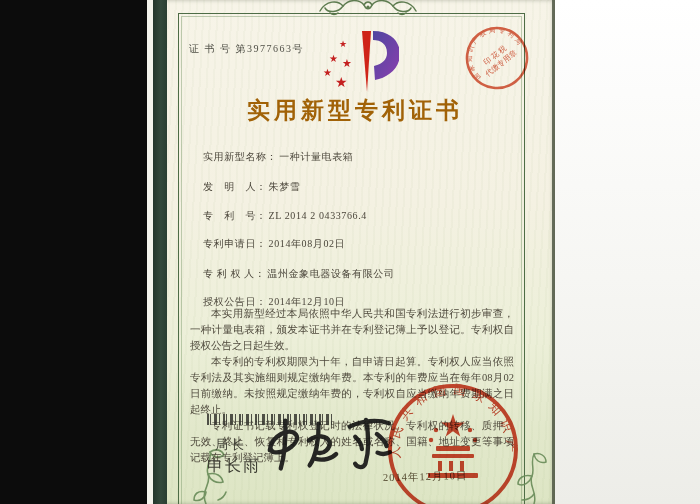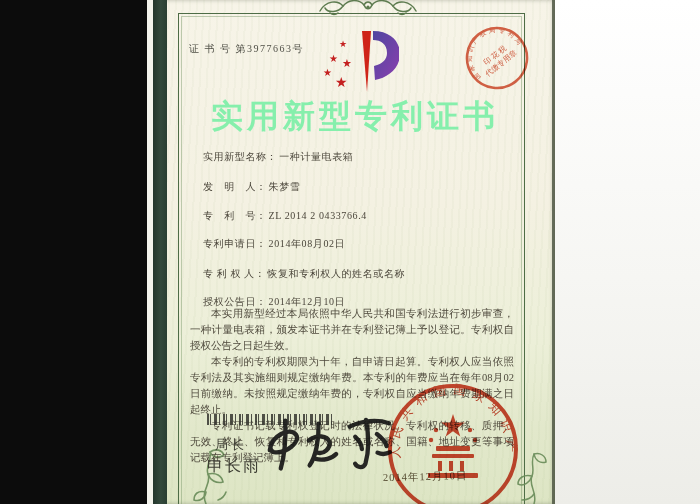--- a/index.html
+++ b/index.html
@@ -36,22 +36,22 @@
   .vine-br{left:510px;top:450px;width:42px;height:54px;}
 
   .cert-no{
     position:absolute;left:189px;top:42px;z-index:3;
     font-size:10px;letter-spacing:1.5px;color:#4f4f46;
   }
   .logo{position:absolute;left:321px;top:26px;width:78px;height:72px;z-index:3;}
   .logo .star{position:absolute;color:var(--logo-red,#c42020);line-height:1;}
   .doc-title{
     position:absolute;left:195px;top:95px;width:320px;z-index:3;
-    text-align:center;font-size:32px;font-weight:600;letter-spacing:4px;
-    color:#86efac;
+    text-align:center;font-size:23px;font-weight:600;letter-spacing:4px;
+    color:#a16207;
   }
   .field{position:absolute;left:203px;z-index:3;font-size:10px;color:#4b463b;letter-spacing:0.6px;white-space:nowrap;}
   .f1{top:150px;} .f2{top:180px;text-align:right;} .f3{top:209px;} .f4{top:237px;} .f5{top:267px;} .f6{top:295px;}
   .fvalue{margin-left:2px;}
   .body-text{
     position:absolute;left:190px;top:306px;width:324px;z-index:3;
     font-size:10.5px;line-height:16px;color:#4f4a3d;text-align:justify;
   }
   .body-text p{margin:0;text-indent:2em;}
   .barcode{
@@ -152,21 +152,21 @@
   <div class="field f2">
     <span>发　明　人：</span><span class="fvalue">朱梦雪</span>
   </div>
   <div class="field f3">
     <span>专　利　号：</span><span class="fvalue">ZL 2014 2 0433766.4</span>
   </div>
   <div class="field f4">
     <span>专利申请日：</span><span class="fvalue">2014年08月02日</span>
   </div>
   <div class="field f5">
-    <span>专 利 权 人：</span><span class="fvalue">恢复和专利权人的姓名或名称</span>
+    <span>专 利 权 人：</span><span class="fvalue">温州金象电器设备有限公司</span>
   </div>
   <div class="field f6">
     <span>授权公告日：</span><span class="fvalue">2014年12月10日</span>
   </div>
 
   <div class="body-text">
     <p>本实用新型经过本局依照中华人民共和国专利法进行初步审查，一种计量电表箱，颁发本证书并在专利登记簿上予以登记。专利权自授权公告之日起生效。</p>
     <p>本专利的专利权期限为十年，自申请日起算。专利权人应当依照专利法及其实施细则规定缴纳年费。本专利的年费应当在每年08月02日前缴纳。未按照规定缴纳年费的，专利权自应当缴纳年费期满之日起终止。</p>
     <p>专利证书记载专利权登记时的法律状况。专利权的转移、质押、无效、终止、恢复和专利权人的姓名或名称、国籍、地址变更等事项记载在专利登记簿上。</p>
   </div>

